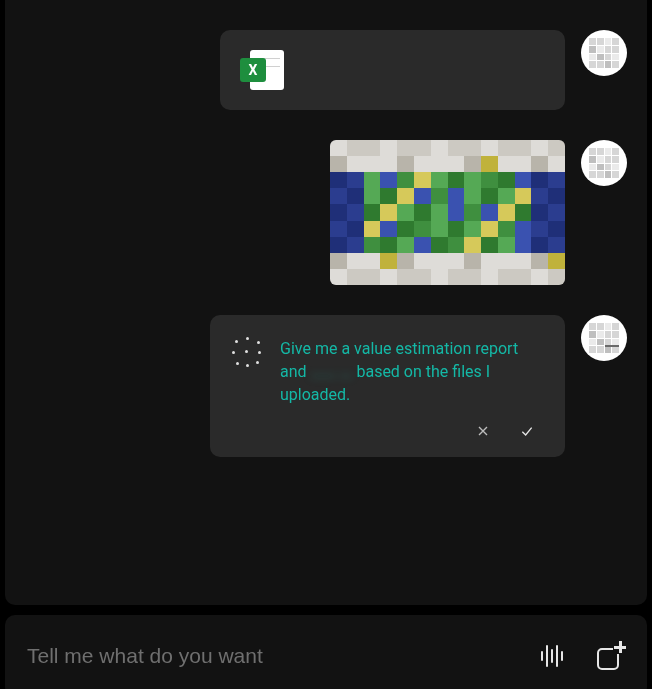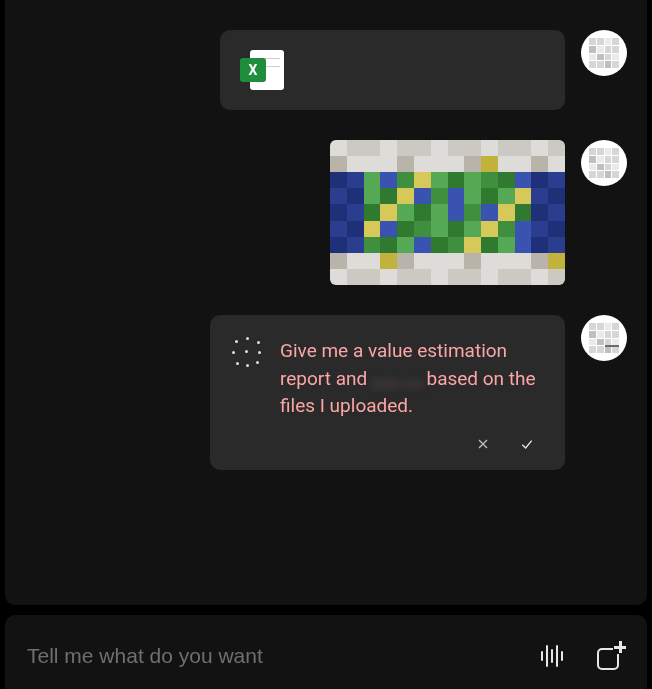--- a/index.html
+++ b/index.html
@@ -133,22 +133,22 @@
     flex: 0 0 30px;
     margin-right: 18px;
     position: relative;
   }
   .sparkle-icon .dot {
     position: absolute;
     width: 3px; height: 3px; border-radius: 50%;
     background: #e0e0e0;
   }
   .prompt-text {
-    color: #fca5a5;
-    font-size: 19px;
+    color: #14b8a6;
+    font-size: 16px;
     line-height: 1.45;
   }
   .prompt-text .blur {
     filter: blur(4px);
     user-select: none;
   }
   .prompt-actions {
     display: flex;
     justify-content: flex-end;
     gap: 24px;

